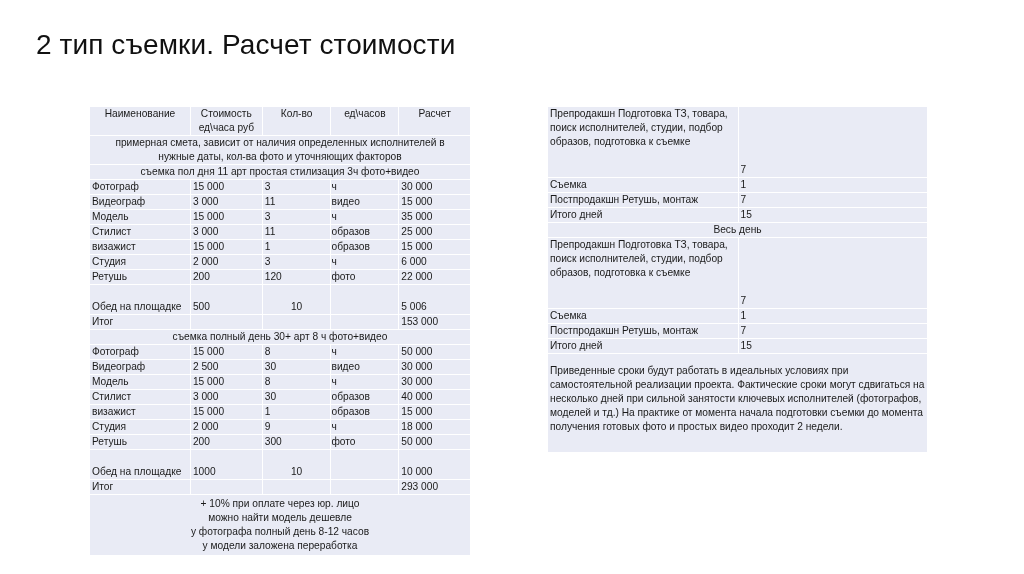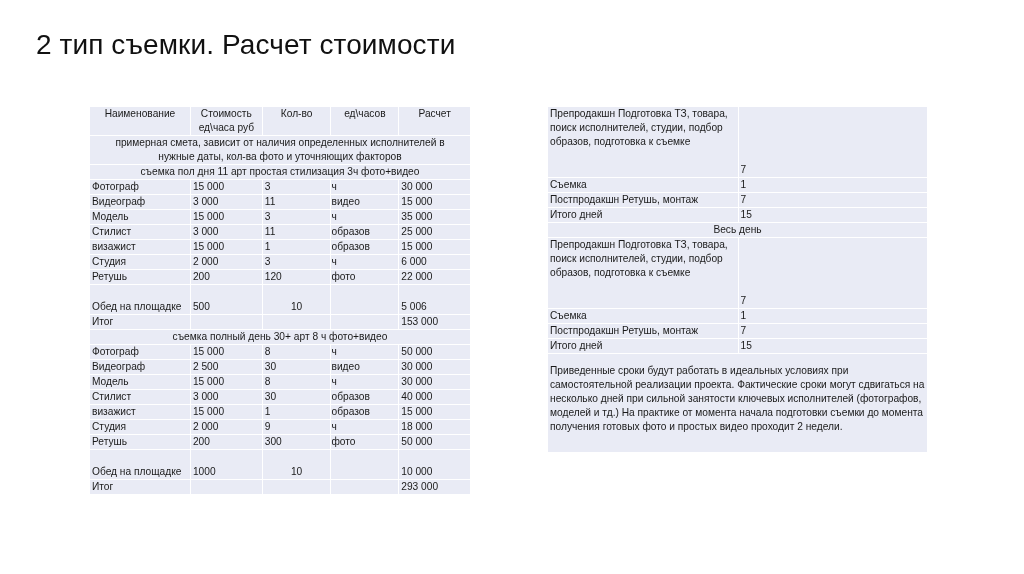--- a/index.html
+++ b/index.html
@@ -179,20 +179,28 @@
         <td class="r b">10 000</td>
       </tr>
   <tr>
         <td>Итог</td>
         <td></td>
         <td></td>
         <td></td>
         <td class="r">293 000</td>
       </tr>
 
+  <tr>
+    <td colspan="5" class="c" style="padding:2px 2px 2px 2px;">
+      <div>+ 10% при оплате через юр. лицо</div>
+      <div>можно найти модель дешевле</div>
+      <div>у фотографа полный день 8-12 часов</div>
+      <div>у модели заложена переработка</div>
+    </td>
+  </tr>
 </tbody>
   </table>
 
 <table id="timing">
   <colgroup>
       <col class="t1">
       <col class="t2">
     </colgroup>
   <tbody>
 

